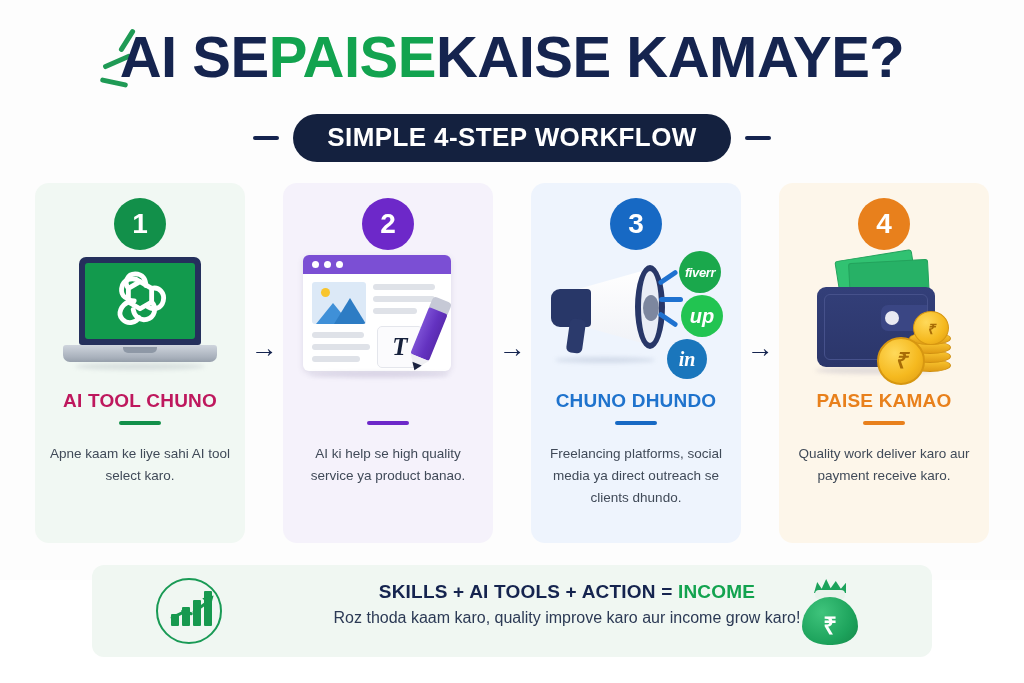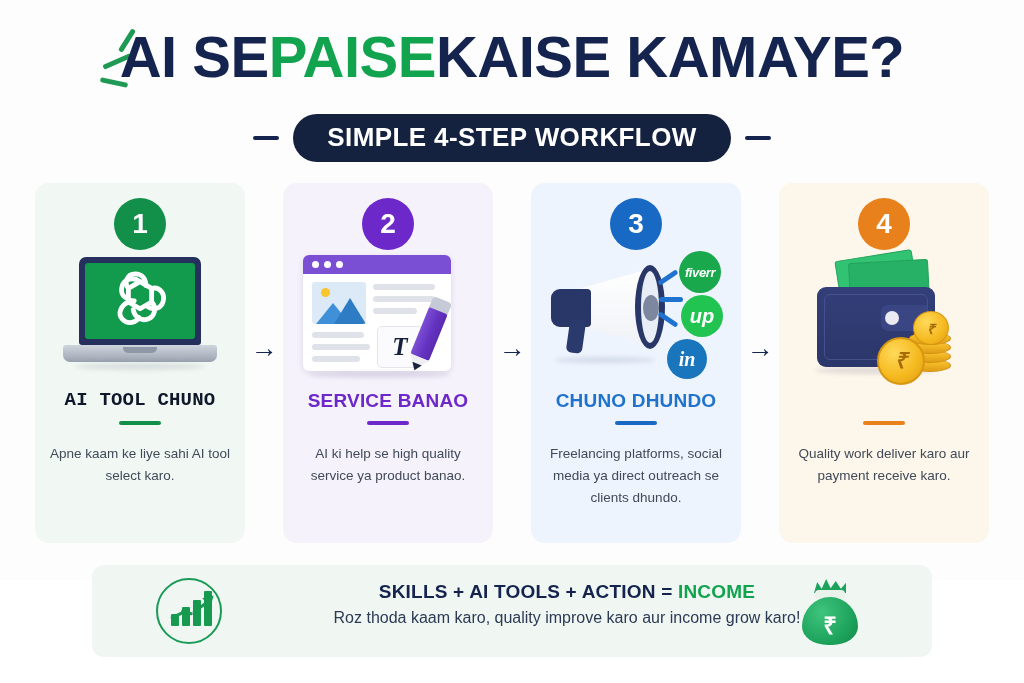--- a/index.html
+++ b/index.html
@@ -165,21 +165,21 @@
     position: absolute;
     top: 208px;
     left: 0;
     width: 210px;
     text-align: center;
     font-size: 19px;
     font-weight: bold;
     letter-spacing: 0.2px;
     line-height: 1;
   }
-  .t1 { color: #0f172a; font-family: Liberation Mono, monospace; }
+  .t1 { color: #be185d; }
   .t2 { color: #6d28c9; }
   .t3 { color: #1f73cd; }
   .t4 { color: #e8801c; }
 
   .rule {
     position: absolute;
     top: 238px;
     left: 50%;
     transform: translateX(-50%);
     width: 42px;
@@ -526,21 +526,20 @@
           </div>
           <div class="pencil">
             <div class="pc-eraser"></div>
             <div class="pc-body"></div>
             <div class="pc-tip"></div>
             <div class="pc-lead"></div>
           </div>
           <div class="bw-shadow"></div>
         </div>
       </div>
-      <div class="card-title t2">SERVICE BANAO</div>
       <div class="rule r2"></div>
       <div class="card-body">AI ki help se high quality service ya product banao.</div>
     </div>
 
     <div class="arrow-gap">
       <div class="arrow">→</div>
     </div>
 
     <div class="card c3">
       <div class="num-circle n3">3</div>
@@ -586,20 +585,21 @@
           <div class="coin-stack">
             <div class="coin-layer" style="top:44px"></div>
             <div class="coin-layer" style="top:35px"></div>
             <div class="coin-layer" style="top:26px"></div>
             <div class="coin-layer" style="top:17px"></div>
             <div class="coin-top-r">₹</div>
             <div class="coin-front">₹</div>
           </div>
         </div>
       </div>
+      <div class="card-title t4">PAISE KAMAO</div>
       <div class="rule r4"></div>
       <div class="card-body">Quality work deliver karo aur payment receive karo.</div>
     </div>
 
   </div>
 
   <div class="banner">
 
     <div class="chart-icon">
       <div class="ci-bar b1"></div>

